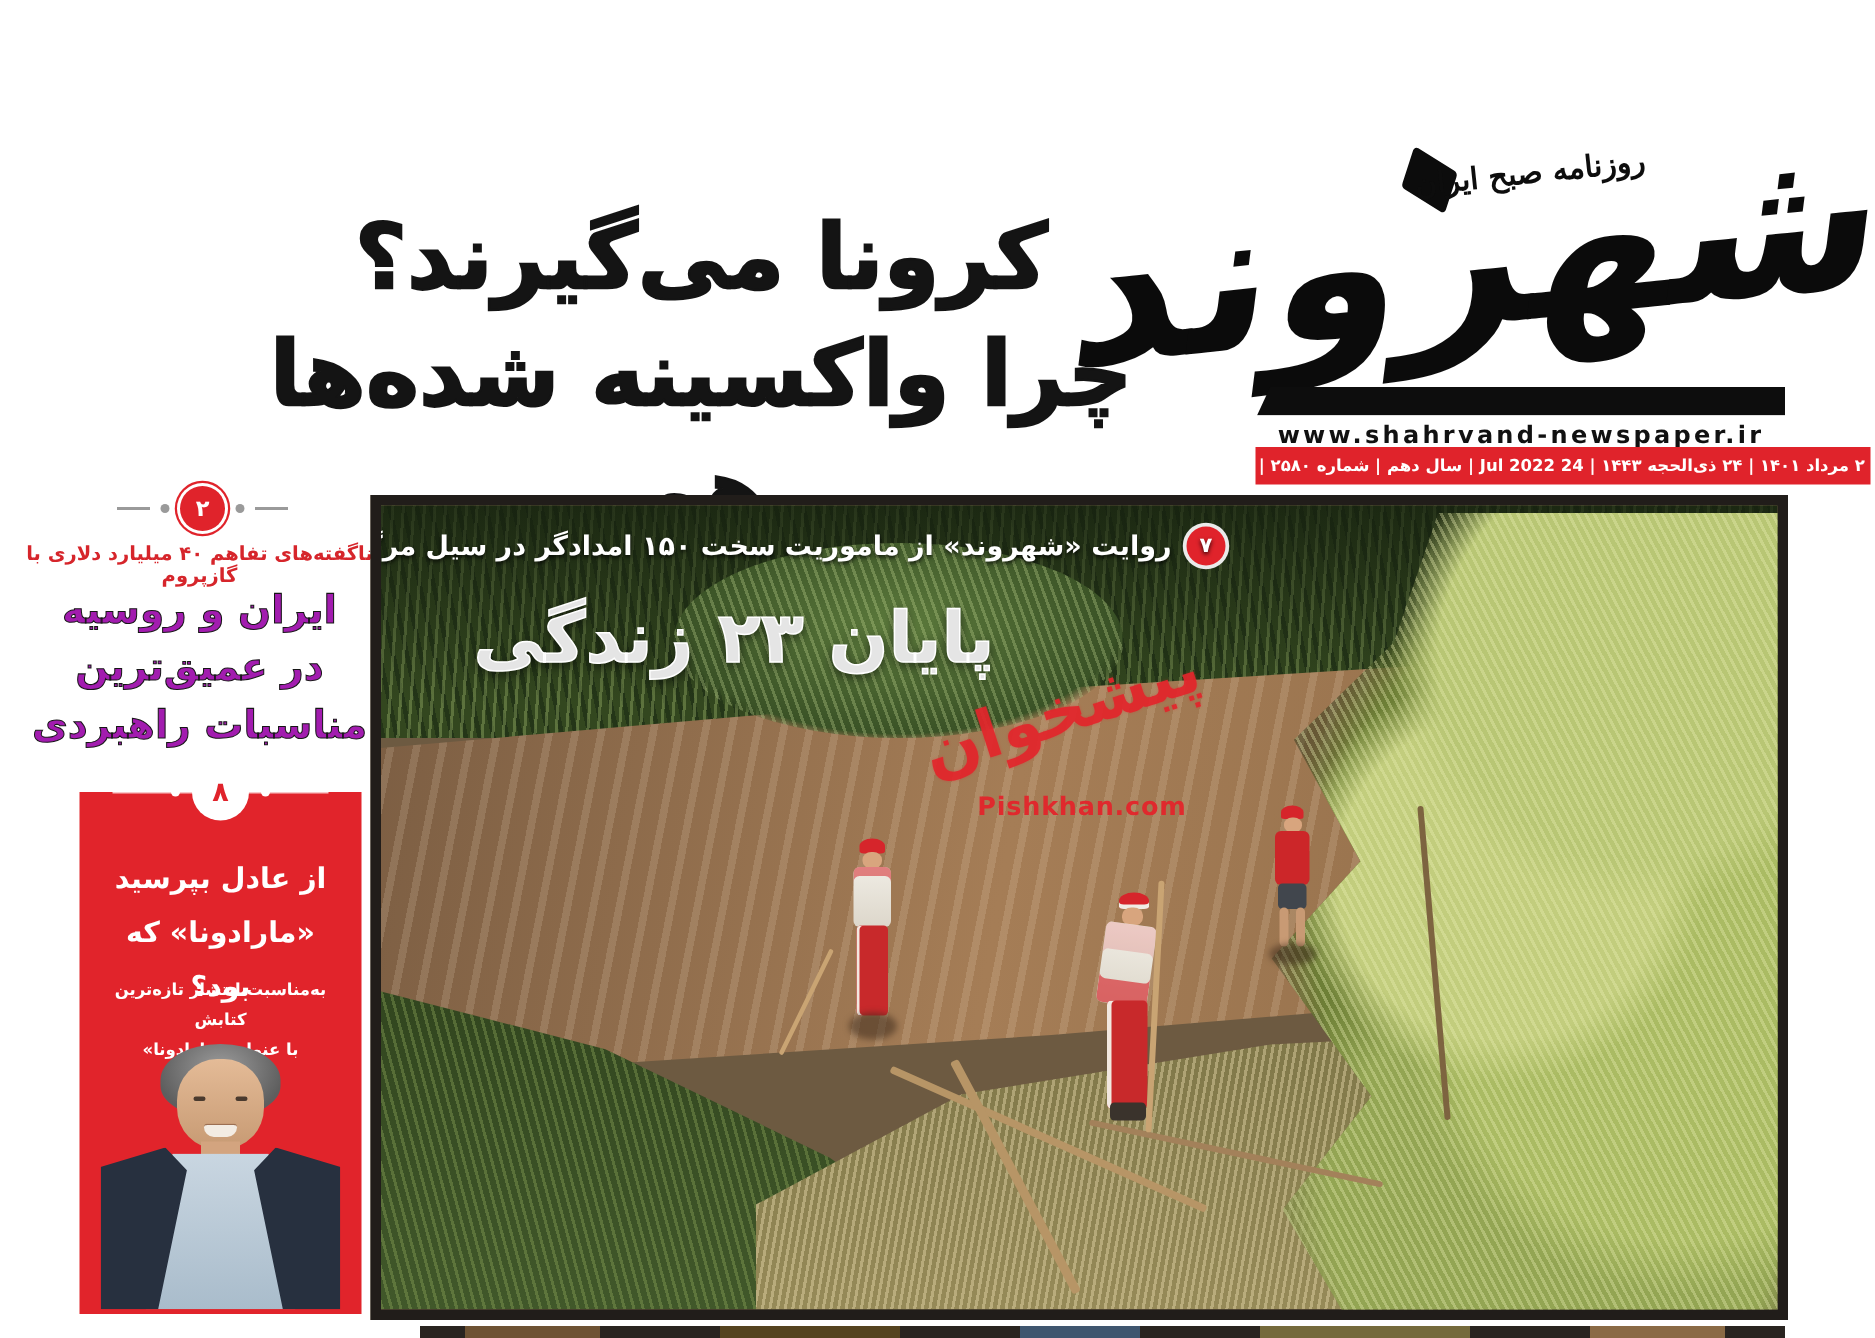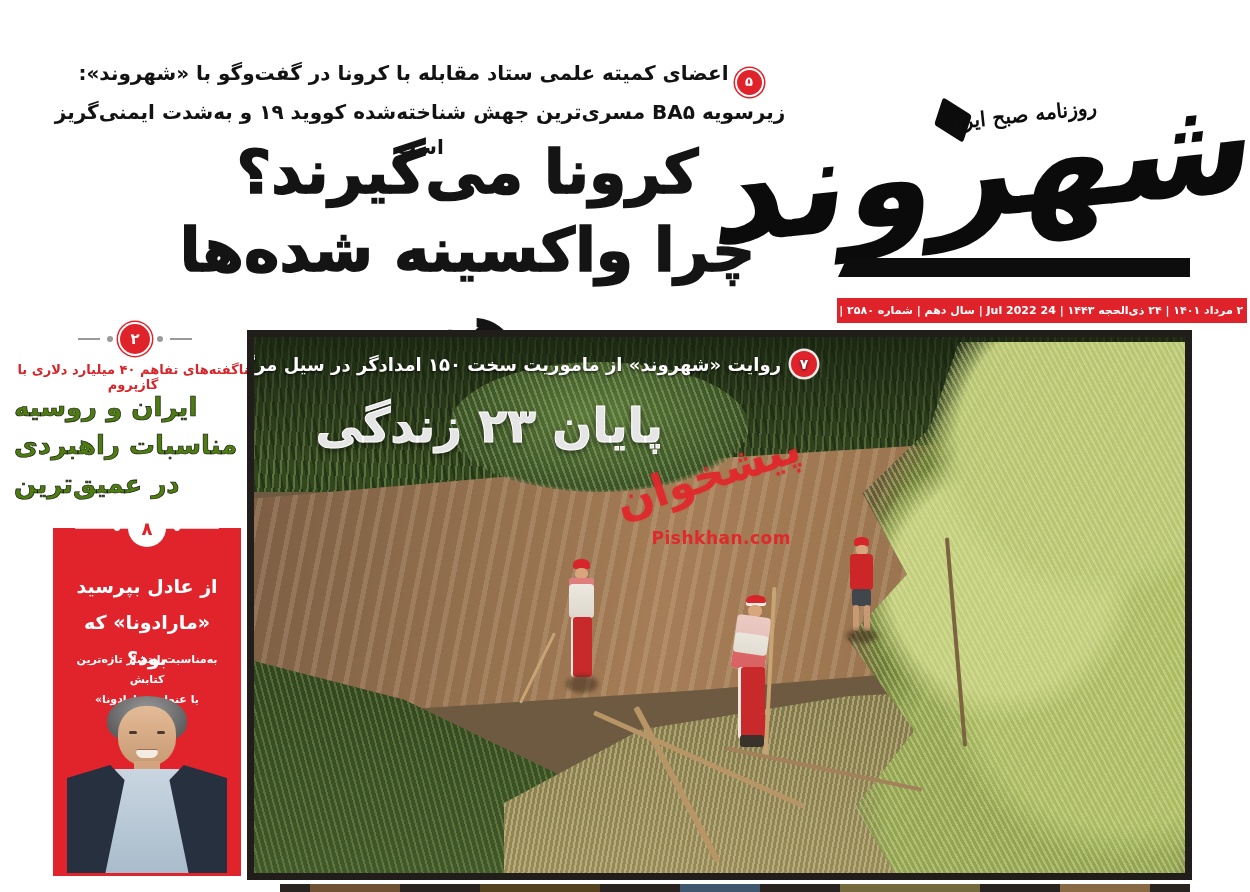--- a/index.html
+++ b/index.html
@@ -80,22 +80,22 @@
   }
   .ornament .dash { width:22px; height:2px; background:#9a9a9a; }
   .ornament .dot  { width:6px; height:6px; border-radius:50%; background:#9a9a9a; }
   .side-ornament { left:40px; top:324px; width:190px; }
   .side-ornament .badge-red { width:30px; height:30px; font-size:15px; }
   .side-kicker {
     left:14px; top:362px; width:238px; text-align:center;
     font-size:13px; font-weight:bold; color:#d6252b; direction:rtl;
   }
   .side-headline {
-    left:14px; top:388px; width:238px; text-align:left;
-    font-size:26px; font-weight:bold; line-height:1.48; color:#4d7c0f;
+    left:14px; top:388px; width:238px; text-align:center;
+    font-size:26px; font-weight:bold; line-height:1.48; color:#a21caf;
     direction:rtl; -webkit-text-stroke:0.7px #161616;
   }
 
   
   .promo-box {
     left:53px; top:528px; width:188px; height:348px; background:#e1242b;
   }
   .promo-hairline { position:absolute; top:-1px; left:22px; right:22px; height:2px; background:rgba(255,255,255,.75); }
   .promo-ornament {
     position:absolute; top:-19px; left:0; right:0;
@@ -207,43 +207,40 @@
 </style>
 </head>
 <body>
 
 <div class="page">
 
   <div class="abs logo-text">شهروند</div>
   <div class="abs logo-diamond"></div>
   <div class="abs tagline">روزنامه صبح ایران</div>
   <div class="abs masthead-rule"></div>
+  <div class="abs website">www.shahrvand-newspaper.ir</div>
   <div class="abs datebar">یکشنبه | ۲ مرداد ۱۴۰۱ | ۲۴ ذی‌الحجه ۱۴۴۳ | 24 Jul 2022 | سال دهم | شماره ۲۵۸۰ | ۸ صفحه</div>
 
-  <div class="abs lead-kicker">
-    <div><span class="badge-red">۵</span><span>اعضای کمیته علمی ستاد مقابله با کرونا در گفت‌وگو با «شهروند»:</span></div>
-    <div>زیرسویه BA۵ مسری‌ترین جهش شناخته‌شده کووید ۱۹ و به‌شدت ایمنی‌گریز است</div>
-  </div>
   <div class="abs lead-headline">
     <div>کرونا می‌گیرند؟</div>
     <div>چرا واکسینه شده‌ها هم</div>
   </div>
 
   <div class="abs side-ornament ornament">
     <span class="dash"></span>
     <span class="dot"></span>
     <span class="badge-red">۲</span>
     <span class="dot"></span>
     <span class="dash"></span>
   </div>
   <div class="abs side-kicker">ناگفته‌های تفاهم ۴۰ میلیارد دلاری با گازپروم</div>
   <div class="abs side-headline">
     <div>ایران و روسیه</div>
+    <div>در عمیق‌ترین</div>
     <div>مناسبات راهبردی</div>
-    <div>در عمیق‌ترین</div>
   </div>
 
   <div class="abs promo-box">
     <div class="promo-hairline"></div>
     <div class="promo-ornament">
       <span class="wdot"></span>
       <span class="badge-white">۸</span>
       <span class="wdot"></span>
     </div>
     <div class="promo-headline">

